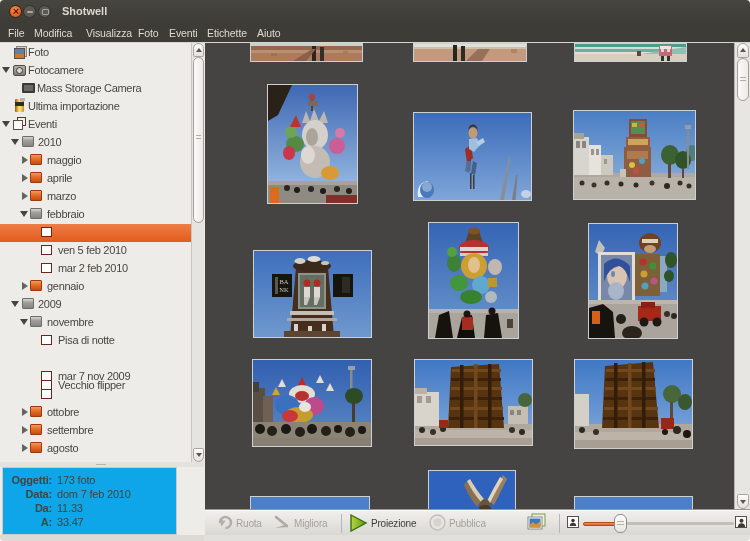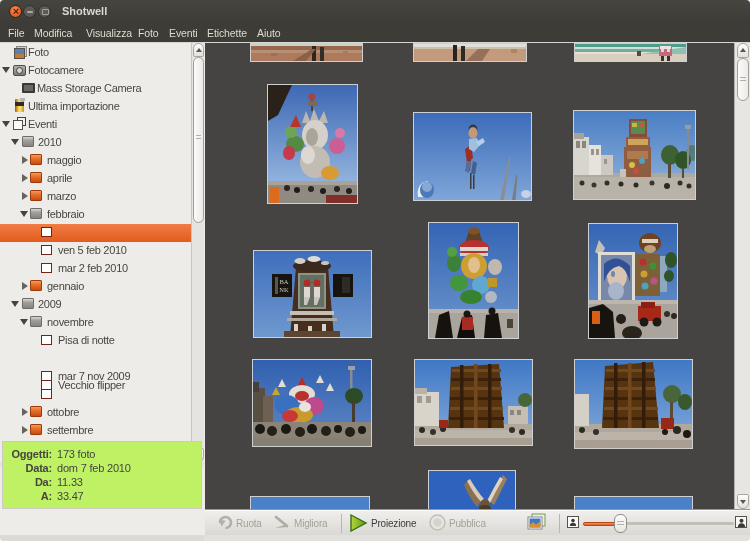--- a/index.html
+++ b/index.html
@@ -19,21 +19,21 @@
   .tri.right{border-top:4px solid transparent;border-bottom:4px solid transparent;border-left:6px solid #66645e;top:5px;}
   .folder{position:absolute;top:3px;width:12px;height:11px;border-radius:1px;}
   .folder.orange{background:linear-gradient(#f29a5e,#e8702a 40%,#c44d12);border:1px solid #9e3a08;box-sizing:border-box;}
   .folder.gray{background:linear-gradient(#d8d6d2,#a09e9a 40%,#87857f);border:1px solid #6e6c66;box-sizing:border-box;}
   .evicon{position:absolute;top:4px;width:11px;height:10px;background:#fff;border:1.5px solid #71221b;box-sizing:border-box;}
   #selrow{position:absolute;left:0;top:224px;width:191px;height:18px;background:linear-gradient(#ef7d45,#e35c1e);}
   
   #sscroll{position:absolute;left:191px;top:43px;width:13px;height:419px;background:#e6e4e0;border-left:1px solid #c9c6c0;box-sizing:border-box;}
   
   #splitter{position:absolute;left:0;top:462px;width:204px;height:5px;background:#e4e2dd;}
-  #infopanel{position:absolute;left:2px;top:441px;width:200px;height:68px;background:#bef264;border:1px solid #cdcac4;box-sizing:border-box;}
+  #infopanel{position:absolute;left:2px;top:467px;width:175px;height:68px;background:#0ea5e9;border:1px solid #cdcac4;box-sizing:border-box;}
   .ilabel{position:absolute;font-size:11px;letter-spacing:-0.2px;font-weight:bold;color:#45443f;text-align:right;width:46px;left:3px;}
   .ival{position:absolute;font-size:11px;letter-spacing:-0.2px;color:#45443f;left:54px;}
   #sbottom{position:absolute;left:0;top:535px;width:204px;height:6px;background:#dddad5;}
   
   #parea{position:absolute;left:205px;top:43px;width:529px;height:466px;background:#454443;overflow:hidden;}
   .ph{position:absolute;border:1px solid #ccd0d2;overflow:hidden;}
   
   #rscroll{position:absolute;left:734px;top:43px;width:16px;height:466px;background:#e8e6e2;border-left:1px solid #b7b4ae;box-sizing:border-box;}
   
   #toolbar{position:absolute;left:205px;top:509px;width:545px;height:27px;background:linear-gradient(#f1f0ee,#d9d7d2);border-top:1px solid #98968f;box-sizing:border-box;}

